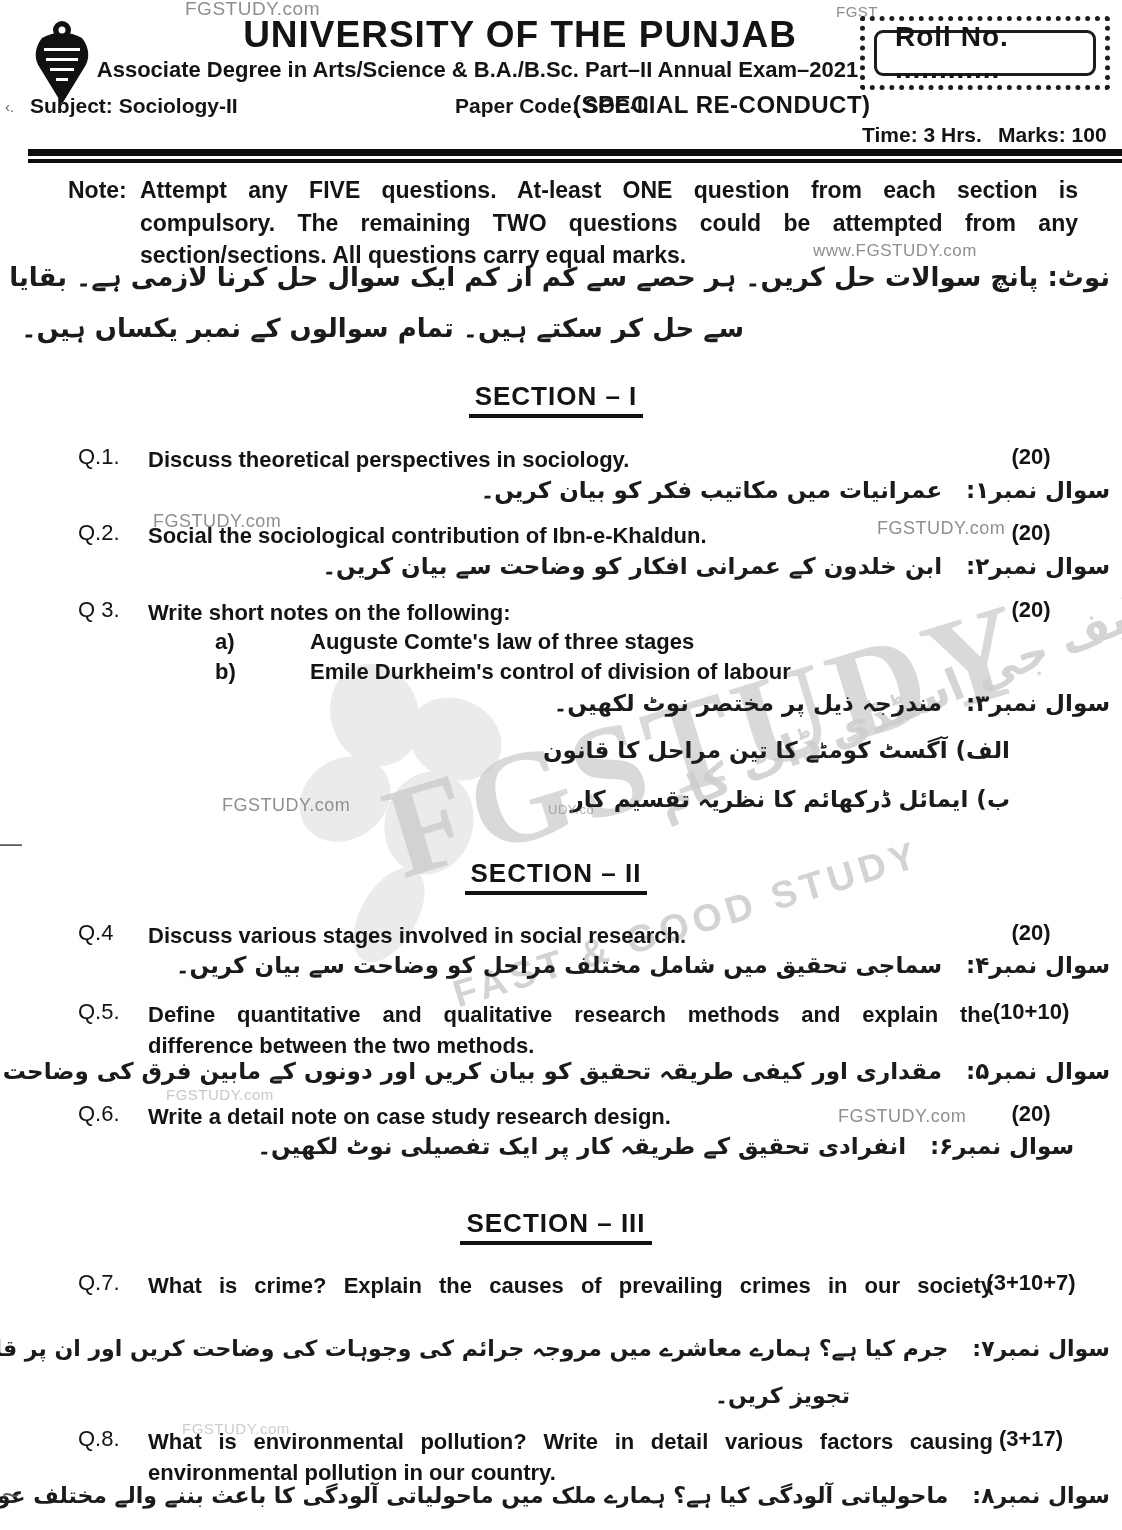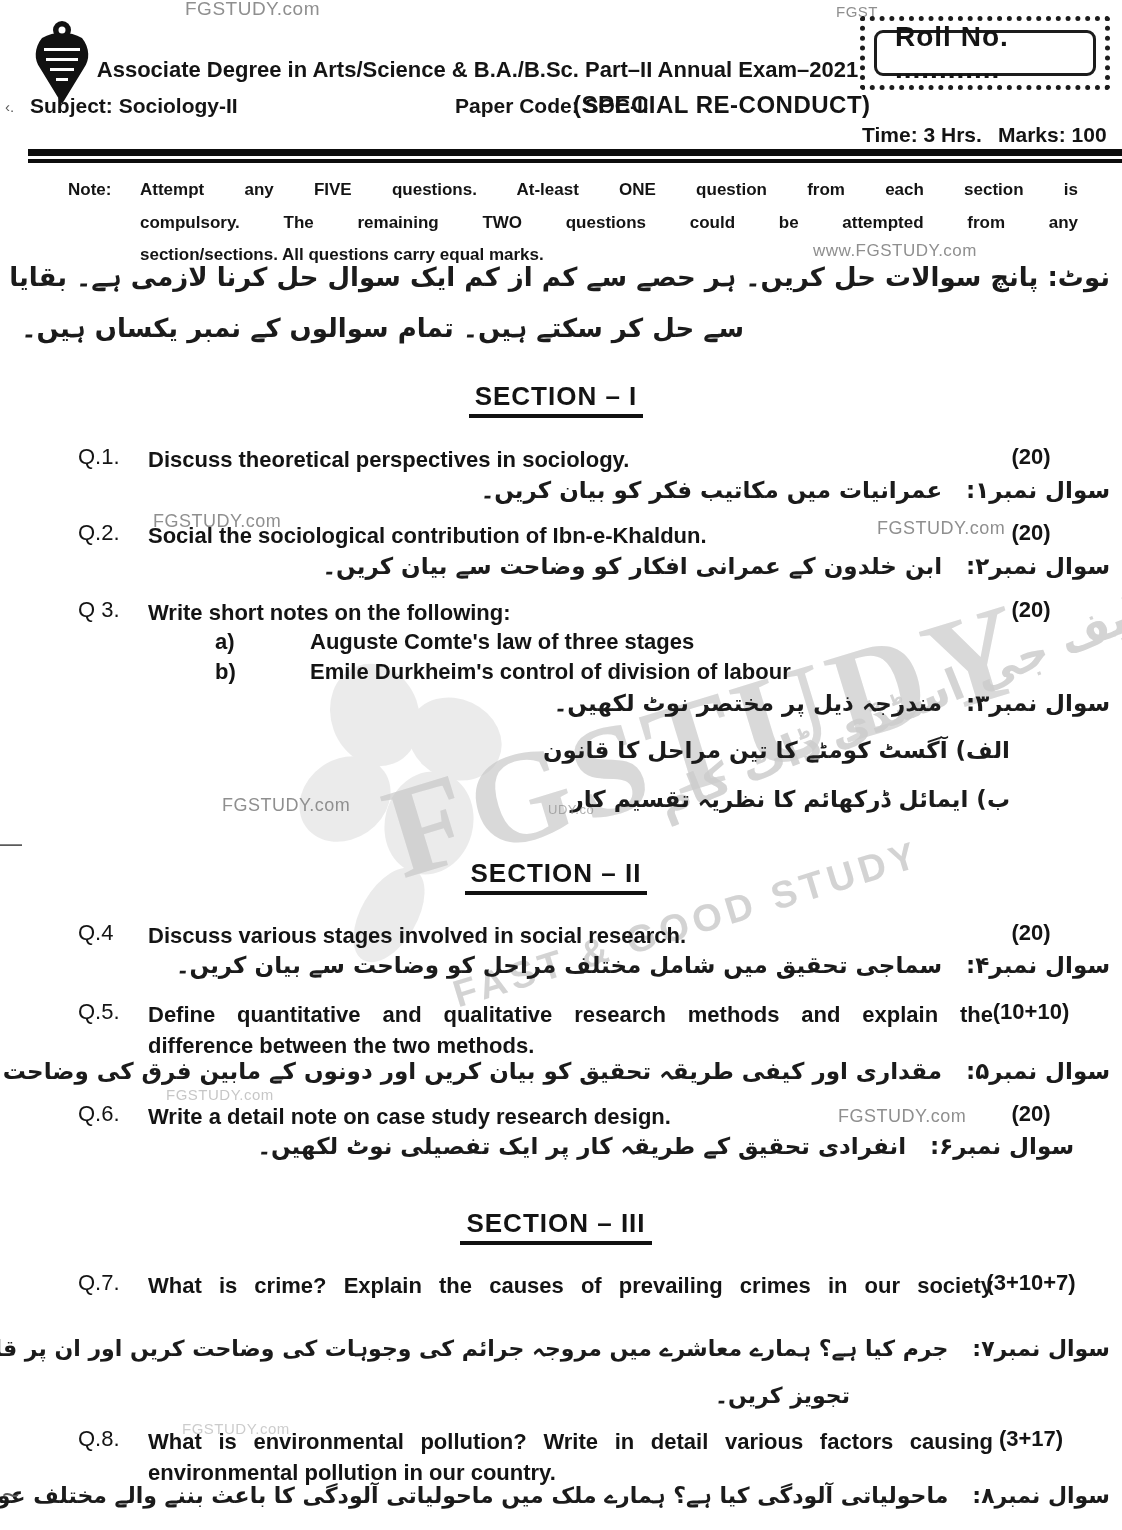--- a/index.html
+++ b/index.html
@@ -15,21 +15,21 @@
   .title{font-size:37px;font-weight:bold;letter-spacing:1px;}
   .subtitle{font-size:22px;font-weight:bold;}
   .hline{font-size:21px;font-weight:bold;}
   .special{font-size:24px;font-weight:bold;letter-spacing:.5px;}
   .rollbox{border:5px dotted #1c1c1c;border-radius:4px;}
   .rollinner{position:absolute;left:9px;top:9px;right:9px;bottom:9px;
     border:3px solid #1c1c1c;border-radius:9px;display:flex;align-items:center;}
   .rolltext{font-size:28px;font-weight:bold;padding-left:18px;letter-spacing:1px;}
   .rule{border-top:7px solid #0d0d0d;border-bottom:4px solid #0d0d0d;height:3px;}
   
-  .noteline{font-size:17px;font-weight:bold;line-height:32.5px;}
+  .noteline{font-size:23px;font-weight:bold;line-height:32.5px;}
   .jfull{text-align:justify;text-align-last:justify;}
   
   .sec-title-wrap{left:0;width:1112px;text-align:center;}
   .sec-title{display:inline-block;font-size:26px;font-weight:bold;letter-spacing:1px;
     border-bottom:4px solid #111;padding:0 6px 2px 6px;}
   .qrow{left:0;width:1122px;}
   .qno{position:absolute;left:78px;font-size:22px;font-weight:normal;}
   .qtext{position:absolute;left:148px;width:845px;font-size:22px;font-weight:bold;line-height:31px;}
   .qmarks{position:absolute;left:975px;width:112px;text-align:center;font-size:22px;font-weight:bold;}
   .sublabel{position:absolute;left:215px;font-size:22px;font-weight:bold;}
@@ -79,20 +79,21 @@
     </g>
     <g fill="#fff">
       <rect x="14" y="28" width="36" height="3"></rect>
       <rect x="16" y="38" width="32" height="3"></rect>
       <rect x="20" y="48" width="24" height="3"></rect>
       <rect x="26" y="58" width="12" height="3"></rect>
       <circle cx="32" cy="10" r="3.5"></circle>
     </g>
   </svg>
 
+  <div class="abs title center" style="left:130px;top:14px;width:780px;">UNIVERSITY OF THE PUNJAB</div>
   <div class="abs subtitle center" style="left:80px;top:57px;width:795px;">Associate Degree in Arts/Science &amp; B.A./B.Sc. Part–II Annual Exam–2021</div>
 
   <div class="abs rollbox" style="left:860px;top:16px;width:240px;height:64px;">
     <div class="rollinner">
       <span class="rolltext">Roll No. ............</span>
     </div>
   </div>
 
   <span class="stray" style="left:5px;top:98px;font-size:15px;">‹.</span>
   <div class="abs hline" style="left:30px;top:94px;">Subject: Sociology-II</div>

